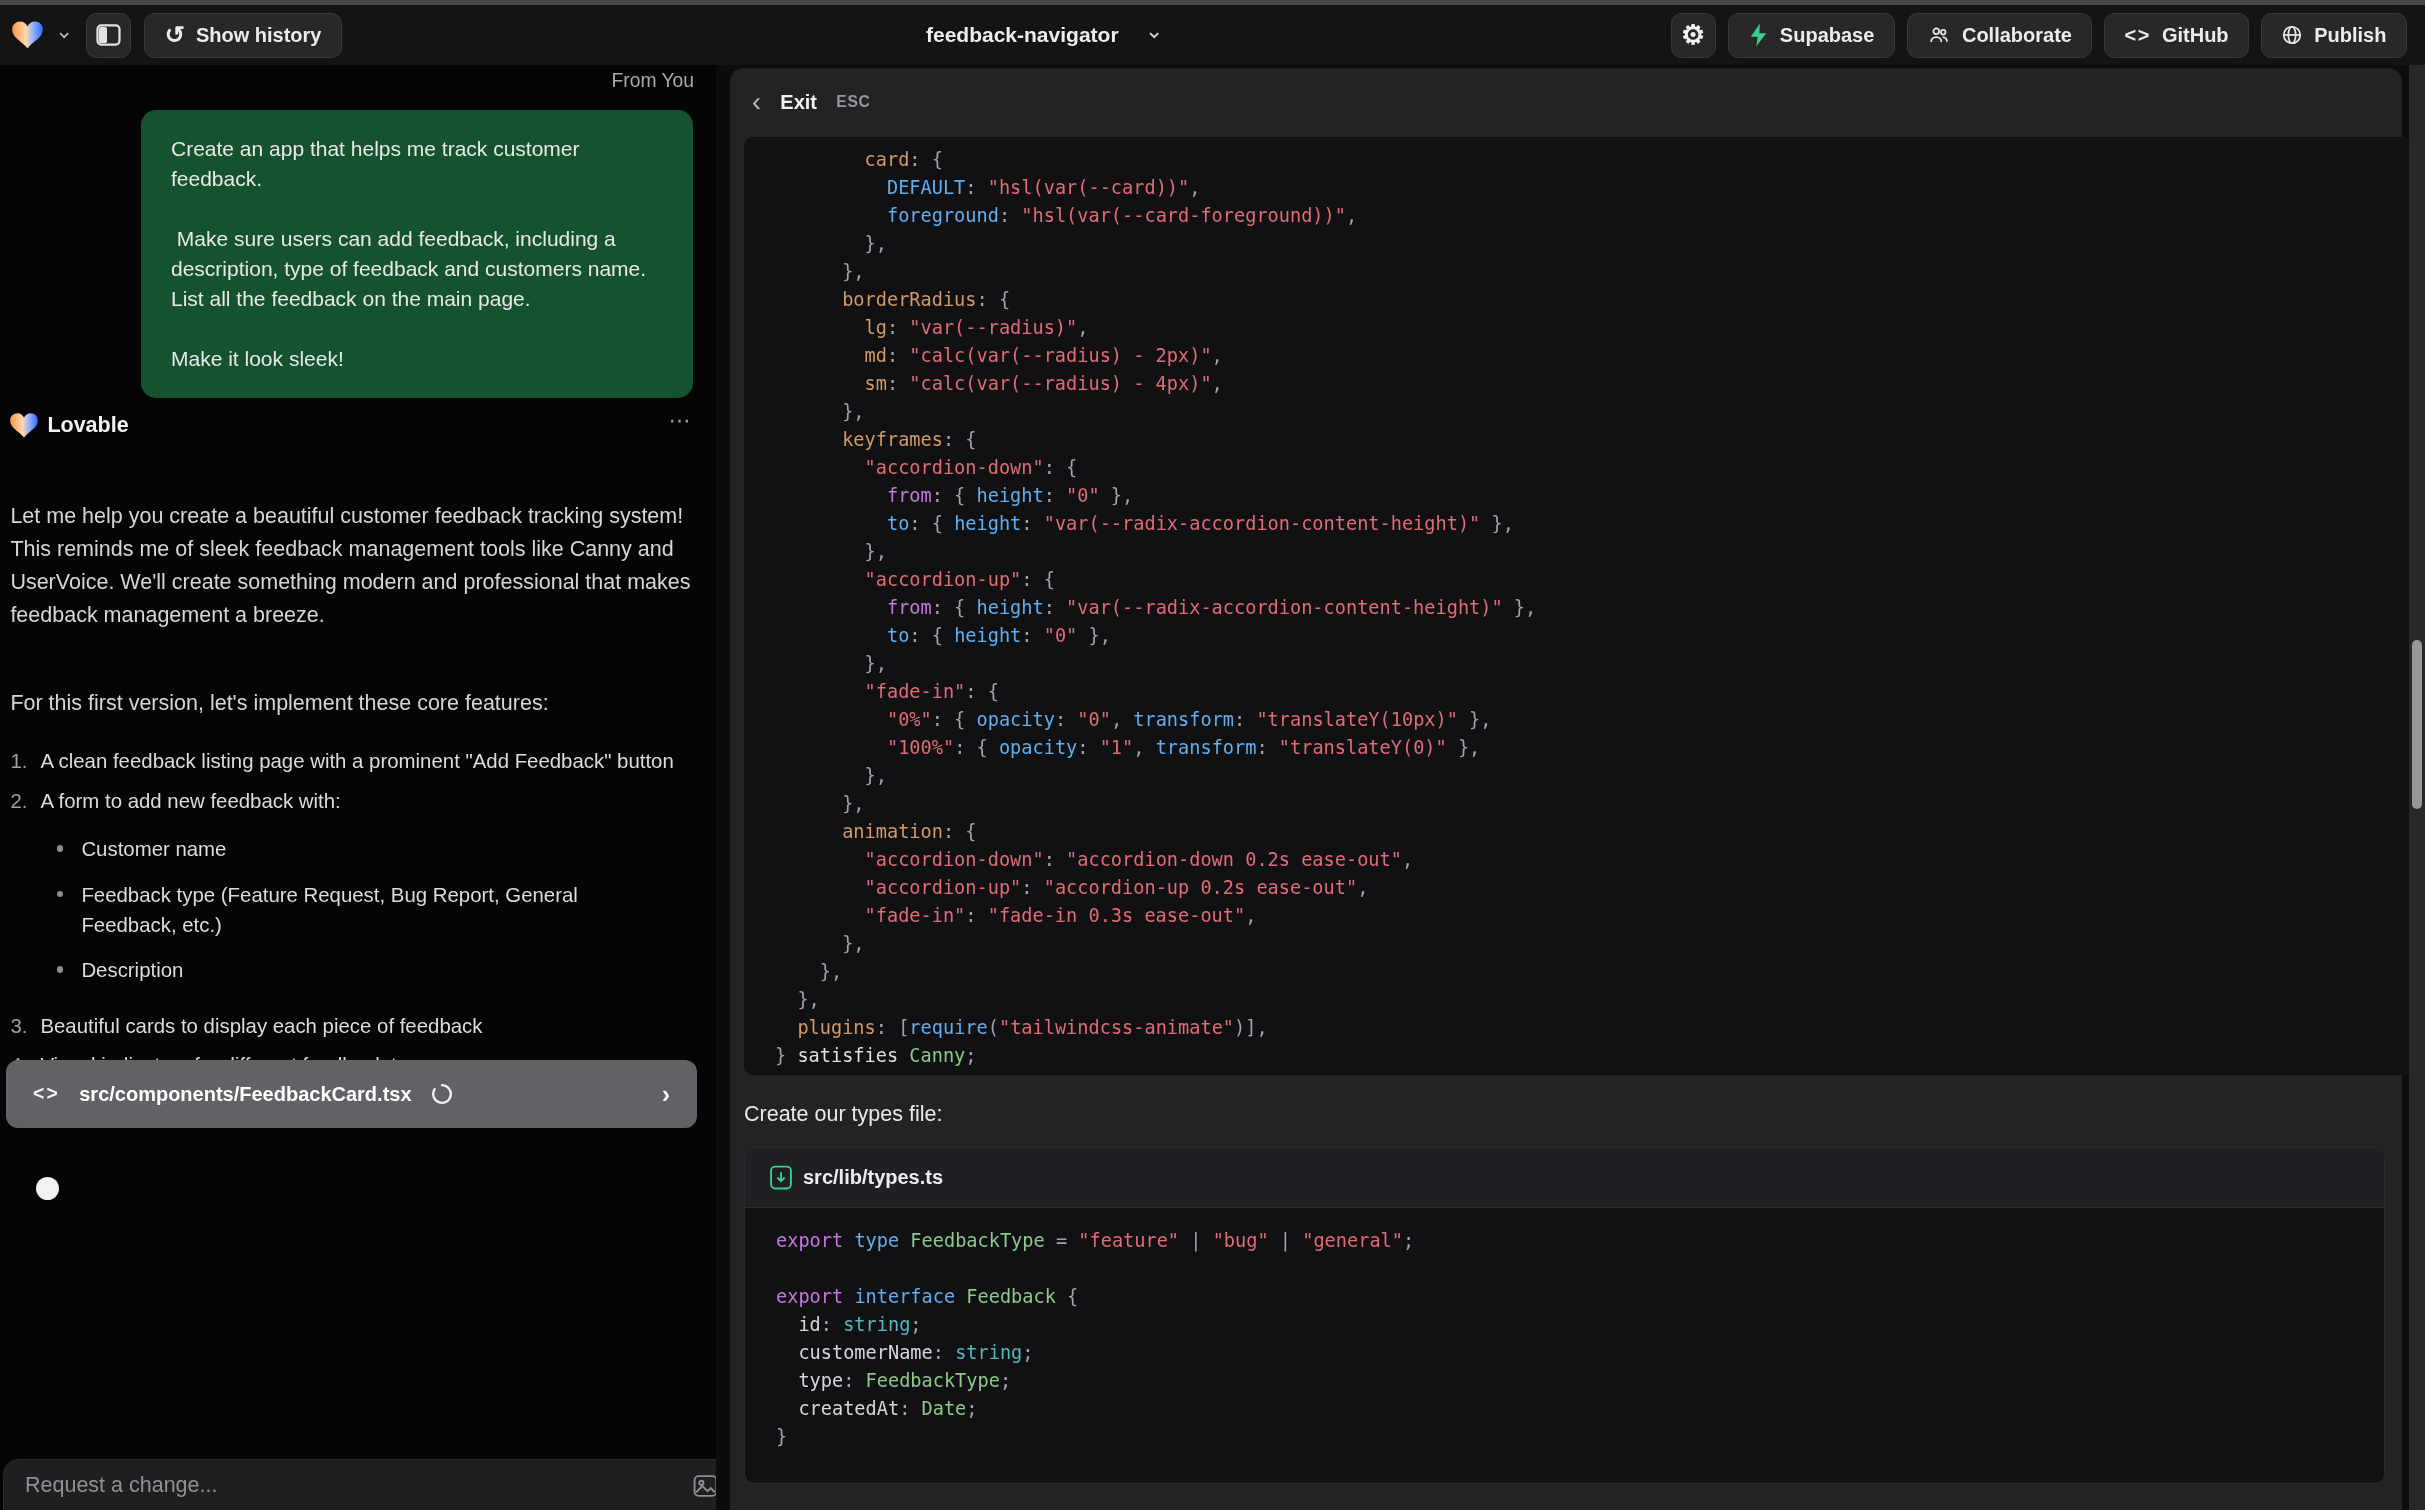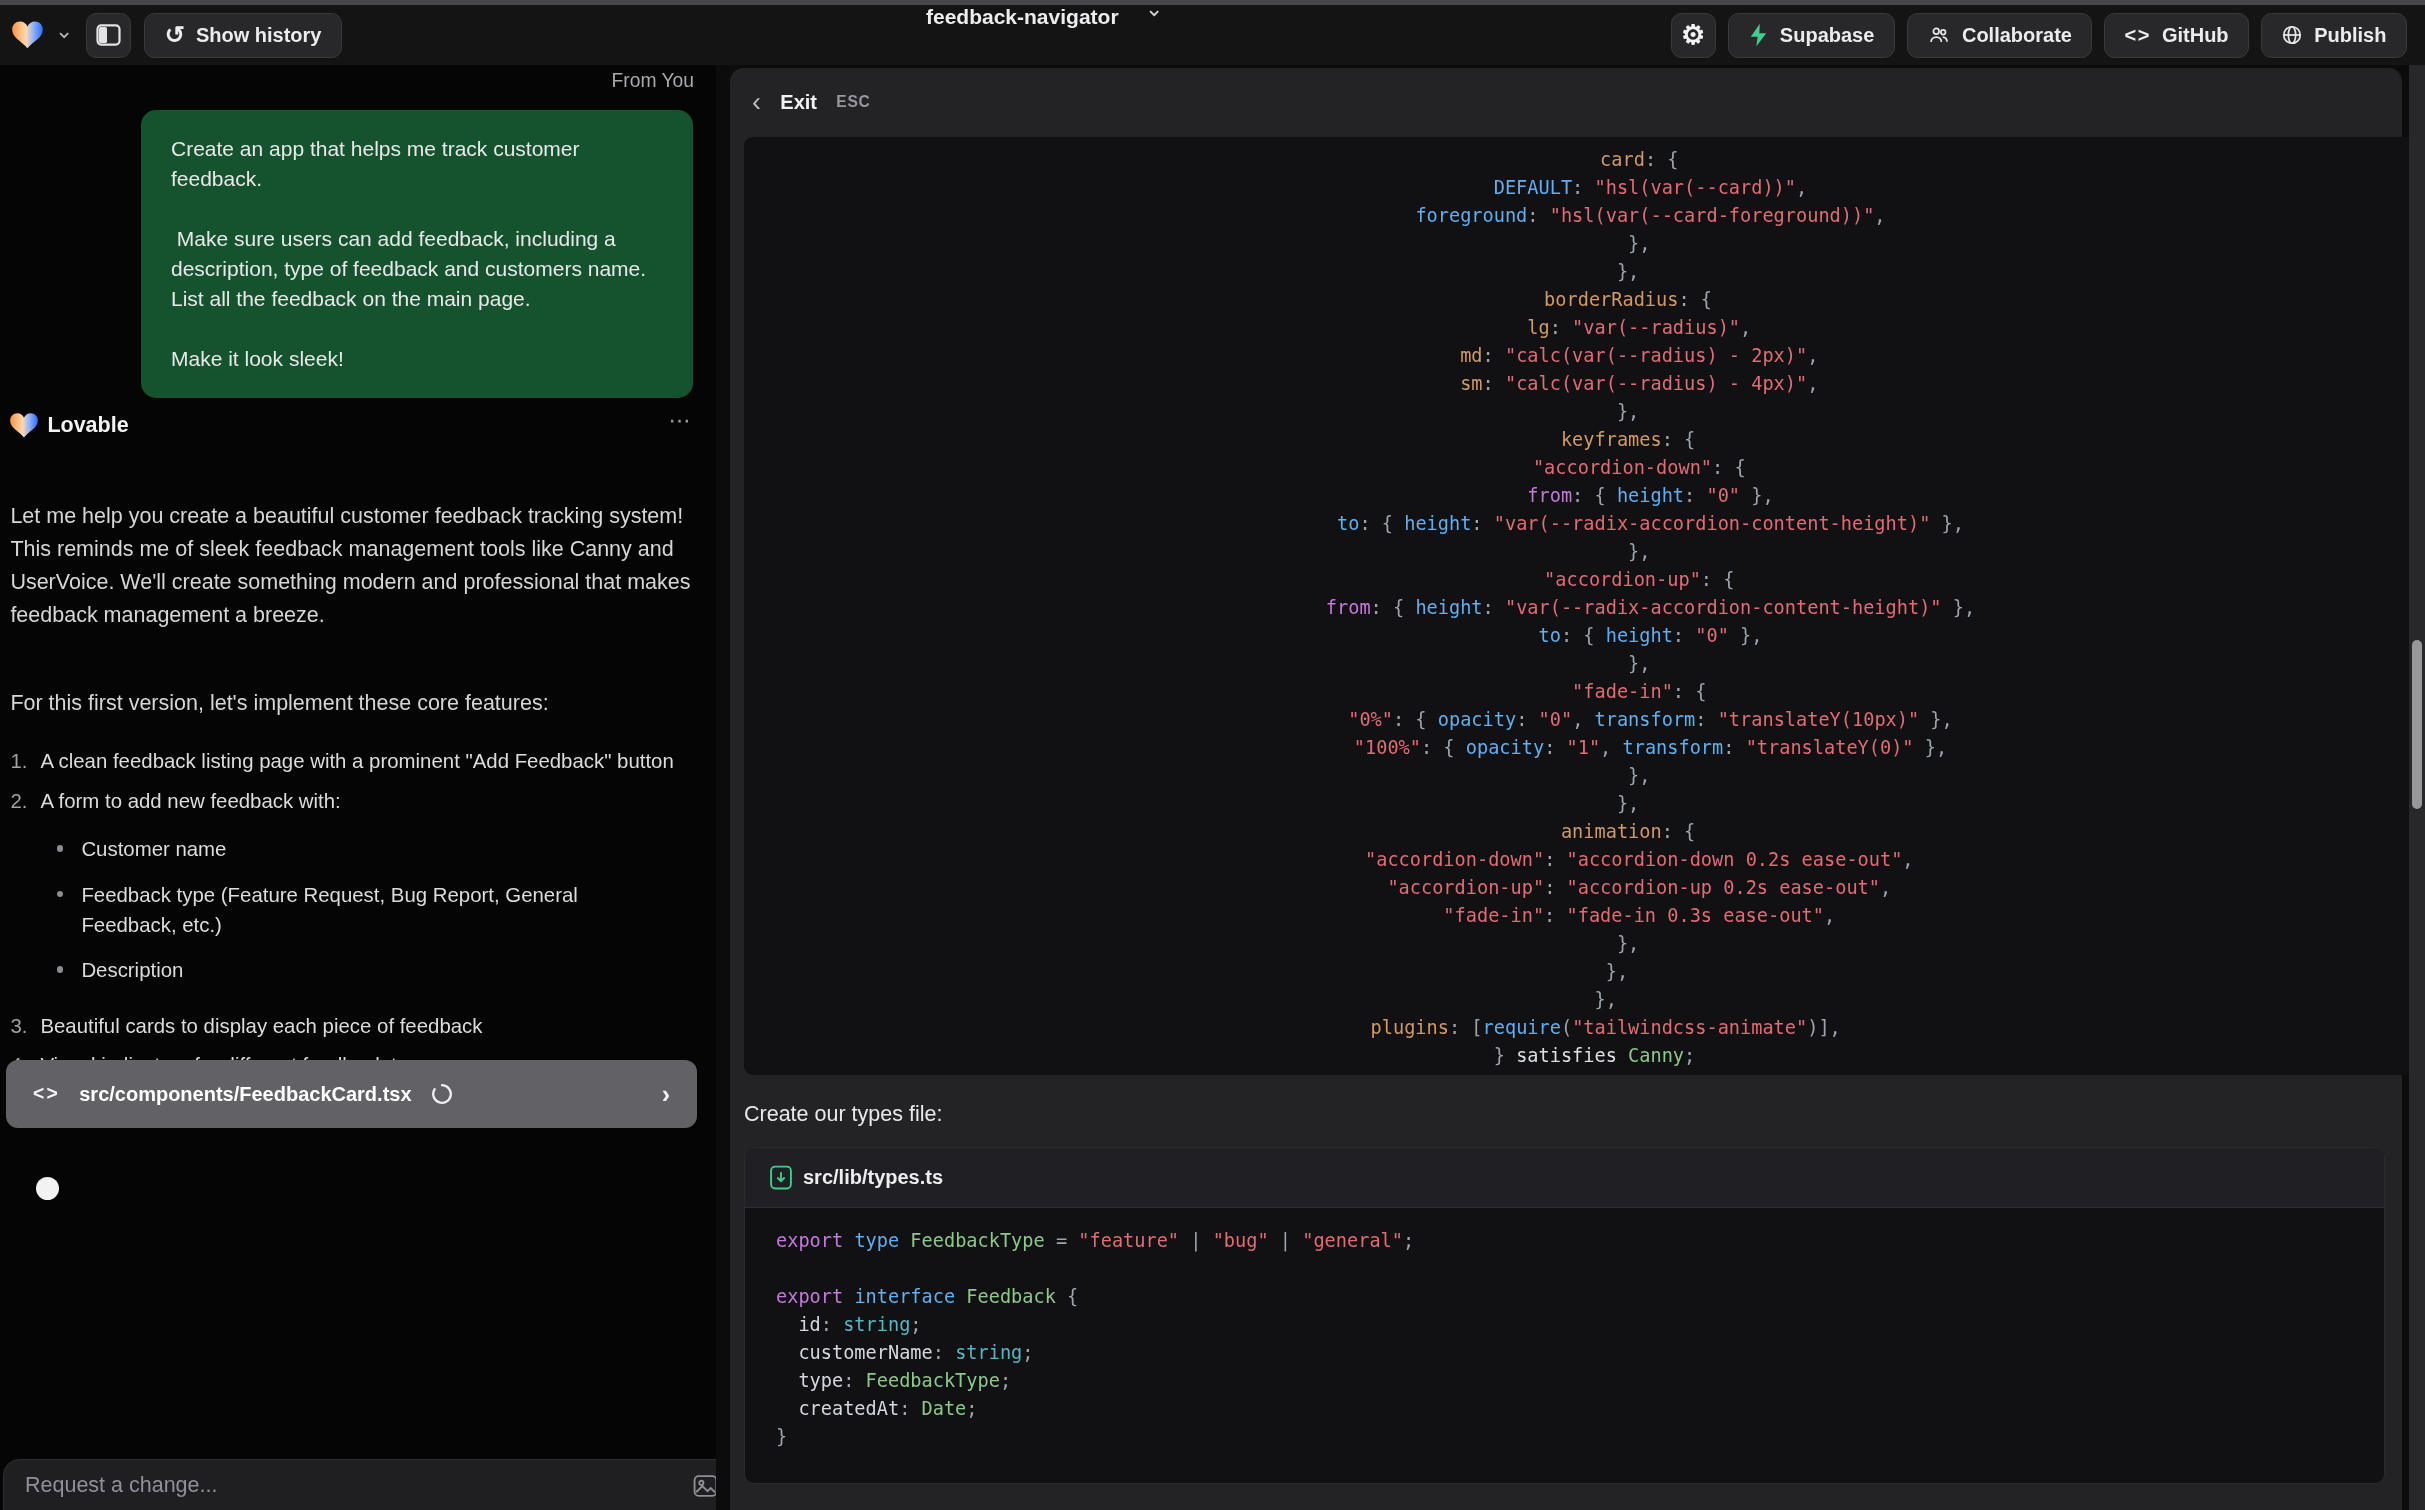--- a/index.html
+++ b/index.html
@@ -9,21 +9,21 @@
 
   
   .topstrip{left:0;top:0;width:2426px;height:5.2px;background:#47474a;}
   .topbar{left:0;top:5.2px;width:2426px;height:60px;background:#141415;border-bottom:0.7px solid #060607;
           display:flex;align-items:center;}
   .tb-left{position:absolute;left:12px;top:0;height:60px;display:flex;align-items:center;gap:13.4px;}
   .tb-btn{background:#28282a;border:0.7px solid #3a3a3d;border-radius:10.4px;height:45px;
           display:flex;align-items:center;gap:11px;padding:0 19.3px;font-size:20px;font-weight:700;color:#ececee;cursor:pointer;}
   .tb-square{width:45px;padding:0;justify-content:center;}
   .chev{width:16.3px;height:16.3px;}
-  .proj{position:absolute;left:926px;top:0;height:60px;display:flex;gap:27px;}
+  .proj{position:absolute;left:926px;top:0;height:60px;display:flex;align-items:center;gap:27px;}
   .proj-name{font-size:21px;font-weight:700;color:#ededef;}
   .tb-right{position:absolute;right:19.3px;top:0;height:60px;display:flex;align-items:center;gap:12px;}
   .gear{font-size:27px;color:#f2f2f4;line-height:1;}
   .gh-icon{font-weight:700;font-size:20px;letter-spacing:1.5px;color:#ececee;}
 
   
   .chat{left:0;top:65px;width:716px;height:1445px;background:#050506;}
   .from-you{position:absolute;right:22px;top:4.5px;font-size:19.3px;color:#a9a9ae;}
   .user-card{position:absolute;left:141px;top:45px;width:492px;background:#14532d;border-radius:15px;
              padding:24px 30px;font-size:21px;line-height:30px;color:#e8e8ea;}
@@ -57,21 +57,21 @@
   .editor-bg{left:716px;top:65px;width:1709px;height:1445px;background:#0c0c0d;}
   .glow{left:1685px;top:742px;width:327px;height:327px;border-radius:50%;
         background:radial-gradient(circle,rgba(255,255,255,0.035),rgba(255,255,255,0) 68%);}
   .editor-card{left:730px;top:68px;width:1672px;height:1442px;background:#232326;border-radius:13.4px 13.4px 0 0;}
   .ed-head{position:absolute;left:22px;top:0;height:68px;display:flex;align-items:center;gap:19.3px;}
   .ed-back{font-size:27px;color:#bcbcc0;line-height:1;}
   .ed-exit{font-size:20px;font-weight:700;color:#f2f2f4;}
   .ed-esc{font-size:15.6px;font-weight:700;color:#97979d;text-transform:uppercase;letter-spacing:0.7px;}
   .codebox{position:absolute;background:#111113;border-radius:9px;overflow:hidden;
            font-family:"DejaVu Sans Mono","Liberation Mono",monospace;font-size:18.6px;line-height:28px;}
-  .code1{left:14px;top:69px;width:1639px;height:929px;padding:9px 0 0 31px;text-align:center;}
+  .code1{left:14px;top:69px;width:1639px;height:929px;padding:9px 0 0 31px;}
   .cl{white-space:pre;min-height:28px;}
   .tk-o{color:#d19a66;}.tk-s{color:#e06c75;}.tk-b{color:#61afef;}.tk-p{color:#c678dd;margin-top:40px;}
   .tk-g{color:#8cc98a;}.tk-t{color:#56b6c2;}.tk-k{color:#c678dd;}.tk-v{color:#d4d8de;}
   .tk-w{color:#9ea4ae;}.tk-f{color:#dcdfe4;}
   .types-intro{position:absolute;left:14px;top:1034px;font-size:21.5px;color:#e9e9eb;}
   .types-card{position:absolute;left:14px;top:1079px;width:1639px;height:335px;background:#19191c;
               border:0.7px solid #2b2b2f;border-radius:10.4px;overflow:hidden;}
   .types-head{height:59px;background:#202024;border-bottom:0.7px solid #2d2d31;display:flex;align-items:center;
               padding:0 24px;gap:10px;}
   .types-name{font-size:20px;font-weight:700;color:#ededf0;}

